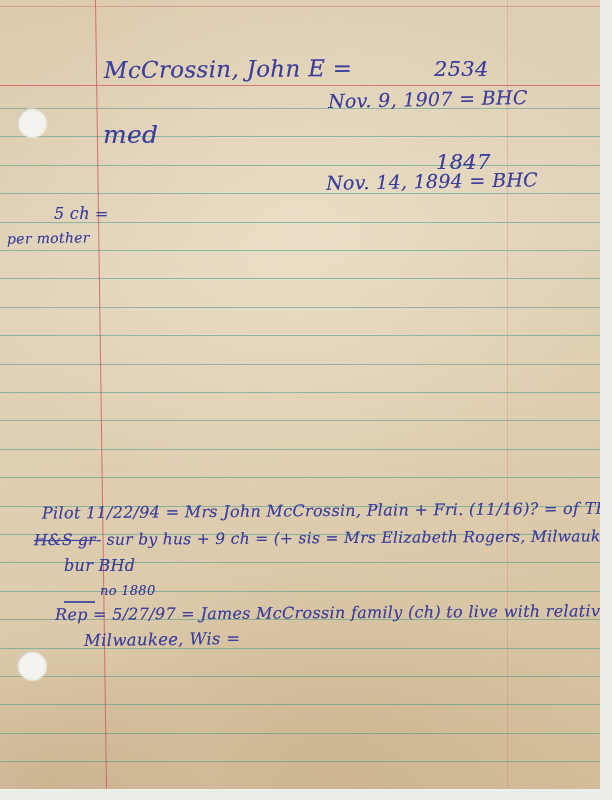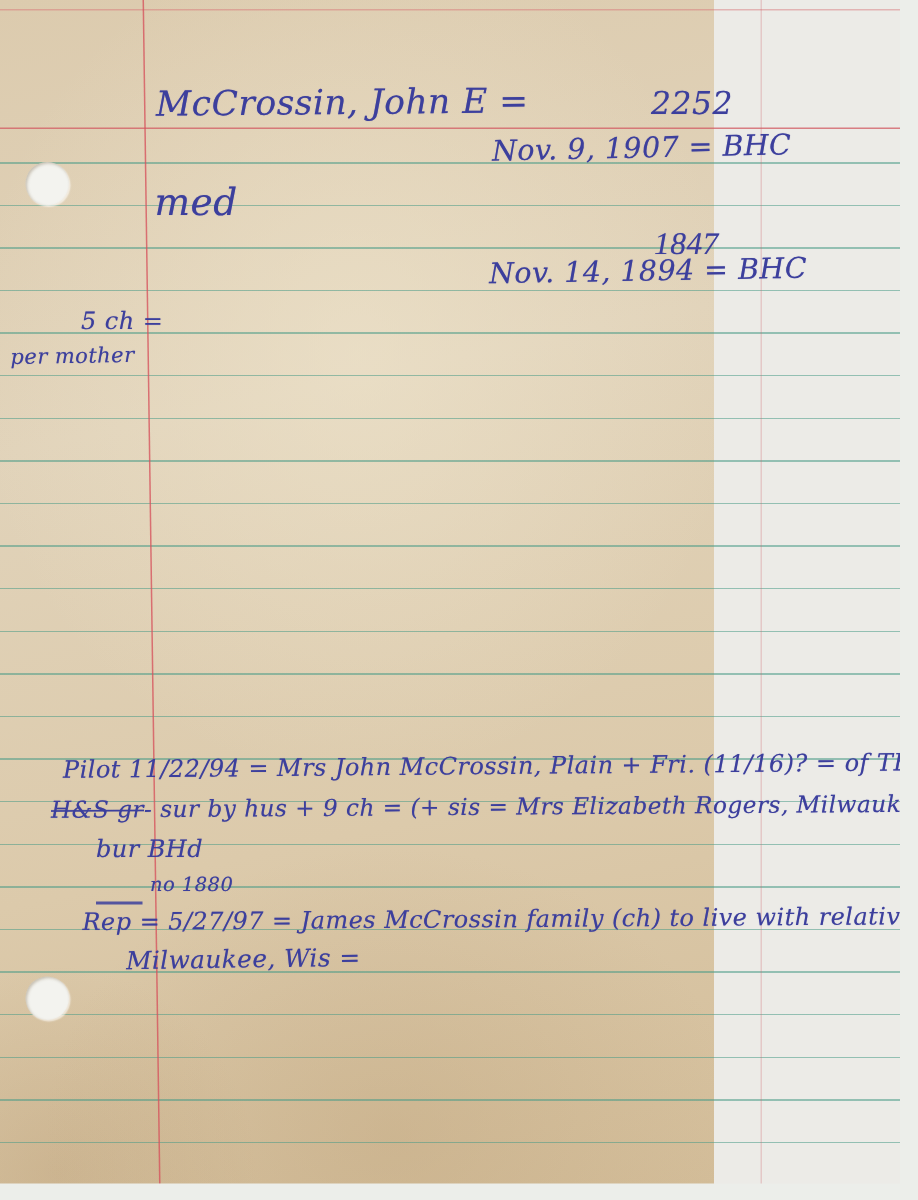--- a/index.html
+++ b/index.html
@@ -2,21 +2,21 @@
 <html><head>
 <meta charset="utf-8">
 <style>
   html,body{margin:0;padding:0;}
   body{
     width:612px;height:800px;overflow:hidden;position:relative;
     background:#ecebe7;
     font-family:"DejaVu Serif", serif;
   }
   .paper{
-    position:absolute;left:0;top:0;width:476px;height:790px;
+    position:absolute;left:0;top:0;width:600px;height:790px;
     background:
       radial-gradient(90% 60% at 50% 30%, rgba(240,230,206,0.55) 0%, rgba(240,230,206,0) 60%),
       radial-gradient(70% 35% at 55% 96%, rgba(188,160,120,0.35) 0%, rgba(188,160,120,0) 70%),
       radial-gradient(40% 25% at 8% 99%, rgba(180,150,110,0.30) 0%, rgba(180,150,110,0) 70%),
       linear-gradient(168deg,#dccbae 0%,#e1d3ba 34%,#dccaab 68%,#d3bd99 100%);
   }
   
   .edge-right{position:absolute;right:0;top:0;width:12px;height:800px;background:#eceeea;}
   .edge-bottom{position:absolute;left:0;bottom:0;width:612px;height:11px;background:#eceeea;}
   
@@ -45,21 +45,21 @@
   
   .hw{
     position:absolute;color:#3c3f9d;font-style:italic;white-space:nowrap;
     letter-spacing:0.3px;text-shadow:0 0 0.5px rgba(60,63,157,0.55);
   }
   .name{left:104px;top:56px;font-size:23px;transform:rotate(-0.5deg);}
   .byear{left:434px;top:57px;font-size:21px;}
   .ddate{left:328px;top:88px;font-size:19px;transform:rotate(-1.2deg);}
   .med{left:103px;top:120px;font-size:25px;}
   .spouse{left:102px;top:147px;font-size:22px;transform:rotate(-0.6deg);}
-  .syear{left:436px;top:150px;font-size:21px;font-family:Liberation Serif, serif;}
+  .syear{left:436px;top:150px;font-size:21px;}
   .sdate{left:326px;top:170px;font-size:19px;transform:rotate(-1deg);}
   .mchild{left:54px;top:204px;font-size:16px;}
   .msource{left:7px;top:230px;font-size:14px;transform:rotate(-1deg);}
   .b1{left:42px;top:501px;font-size:16px;transform:rotate(-0.5deg);}
   .b2{left:34px;top:529px;font-size:15.5px;transform:rotate(-0.4deg);}
   .b2 .struck{text-decoration:line-through;margin-right:0;}
   .b3{left:64px;top:556px;font-size:16px;text-underline-offset:3px;}
   .b4{left:100px;top:583px;font-size:13px;}
   .dash-mark{position:absolute;left:64px;top:601px;width:31px;height:2px;background:#3c3f9d;opacity:0.85;}
   .b5{left:55px;top:603px;font-size:16px;transform:rotate(-0.4deg);}
@@ -72,21 +72,21 @@
   <div class="ruling"></div>
   <div class="top-red-line"></div>
   <div class="header-red-line"></div>
   <div class="margin-red-line"></div>
   <div class="right-red-line"></div>
 
   <div class="hole top"></div>
   <div class="hole bottom"></div>
 
   <div class="hw name">McCrossin, John E =</div>
-  <div class="hw byear">2252</div>
+  <div class="hw byear">2534</div>
   <div class="hw ddate">Nov. 9, 1907 = BHC</div>
   <div class="hw med">med</div>
   <div class="hw syear">1847</div>
   <div class="hw sdate">Nov. 14, 1894 = BHC</div>
 
   <div class="hw mchild">5 ch =</div>
   <div class="hw msource">per mother</div>
 
   <div class="hw b1">Pilot 11/22/94 = Mrs John McCrossin, Plain + Fri. (11/16)? = of TB =</div>
   <div class="hw b2"><span class="struck">H&amp;S gr</span><span>- sur by hus + 9 ch = (+ sis = Mrs Elizabeth Rogers, Milwaukee, Wis)</span></div>

